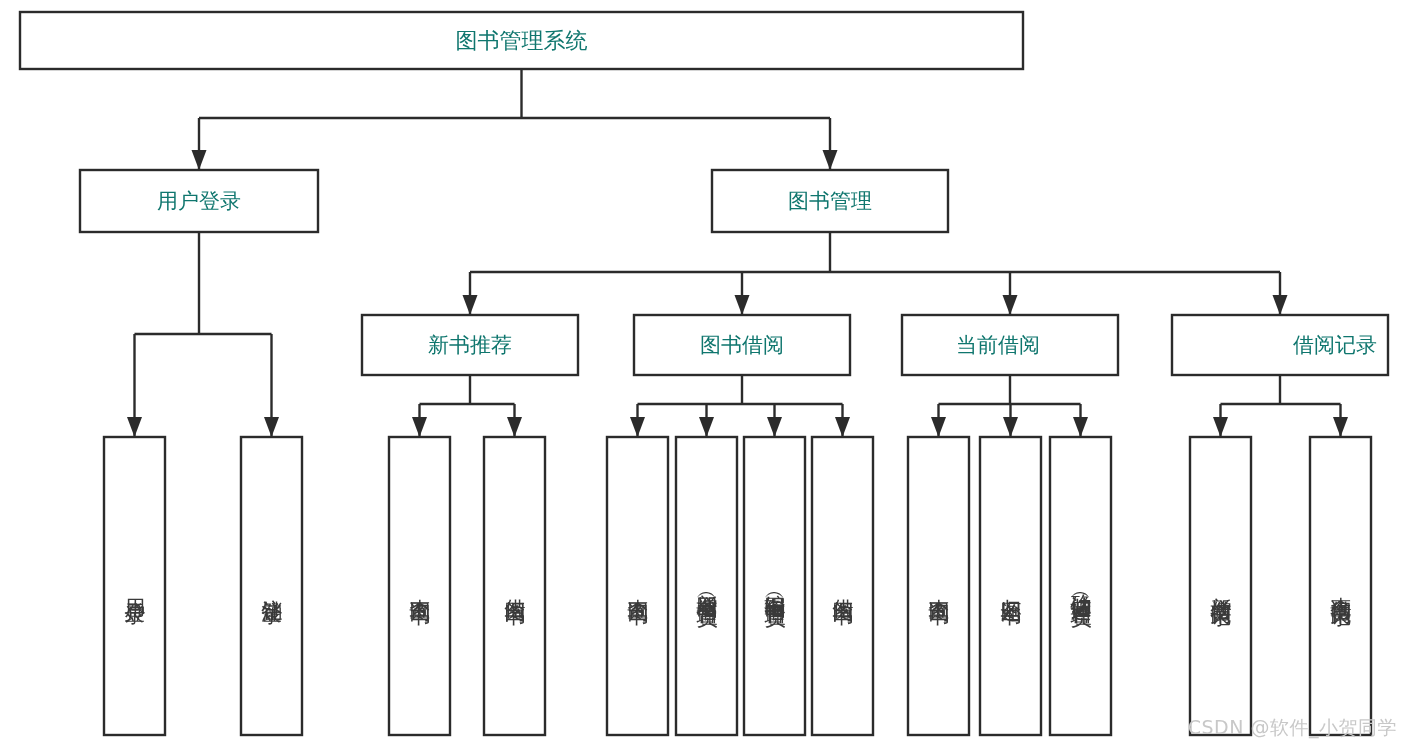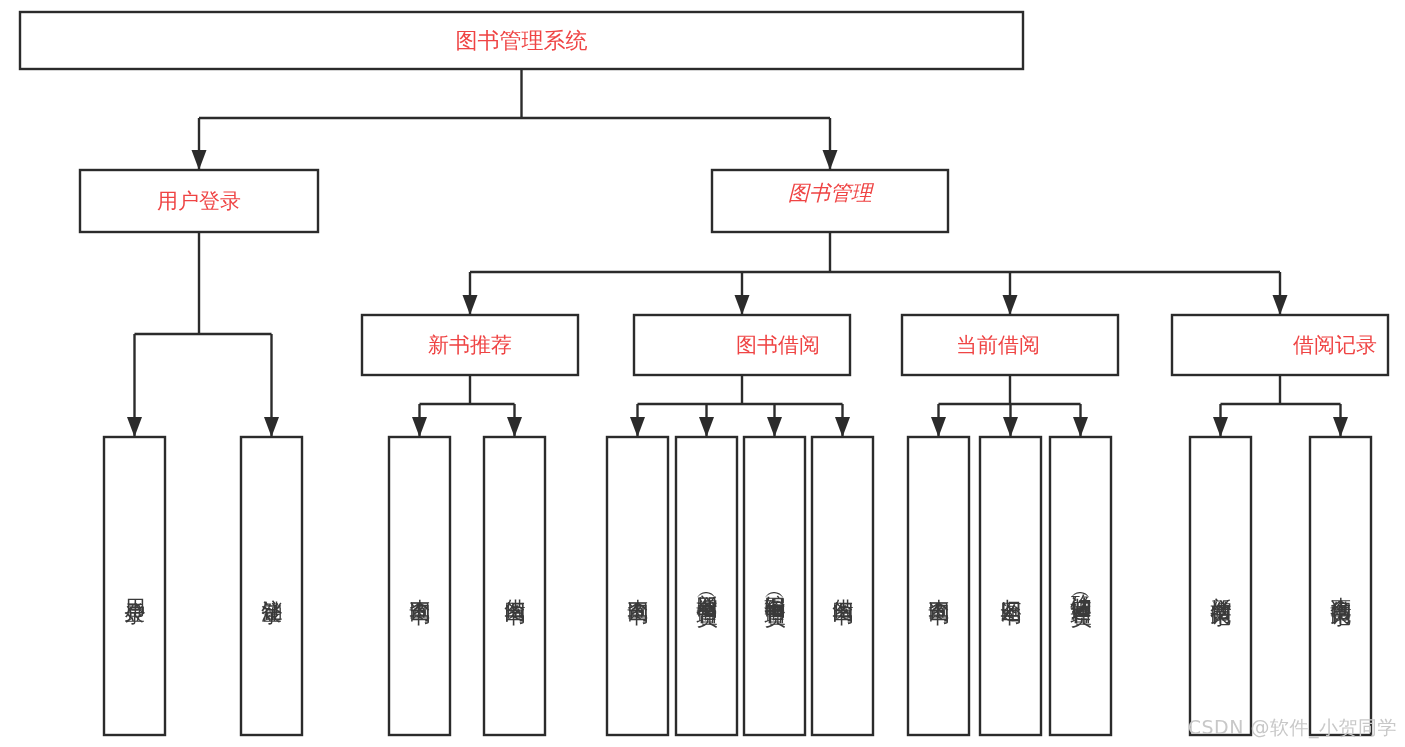--- a/index.html
+++ b/index.html
@@ -64,21 +64,21 @@
     letter-spacing: 2px;
     display: flex;
     align-items: center;
     justify-content: center;
     text-align: center;
     white-space: nowrap;
     pointer-events: none;
   }
   .hbox-text {
     position: absolute;
-    color: #ef4444;
+    color: #0f766e;
     font-family: "DejaVu Sans", "Liberation Sans", sans-serif;
     font-size: 21px;
     display: flex;
     align-items: center;
     justify-content: center;
     text-align: center;
     white-space: nowrap;
     pointer-events: none;
     border-radius: 6px;
   }
@@ -162,25 +162,25 @@
       <line x1="1340.5" y1="404" x2="1340.5" y2="437" class="edge-line"></line>
       <polygon points="1333,417 1348,417 1340.5,437" class="arrow-head"></polygon>
       <rect x="1190" y="437" width="61" height="298" class="node-rect"></rect>
       <rect x="1310" y="437" width="61" height="298" class="node-rect"></rect>
     </svg>
   <div id="label-layer">
       <div class="hbox-text title-text" style="left: 20px; top: 12px; width: 1003px; height: 57px;">图书管理系统</div>
       <div class="hbox-text" style="left: 80px; top: 170px; width: 238px; height: 62px;">用户登录</div>
       <div class="vbox-text" style="left: 104px; top: 443px; width: 61px; height: 286px;">用户登录</div>
       <div class="vbox-text" style="left: 241px; top: 443px; width: 61px; height: 286px;">注销登录</div>
-      <div class="hbox-text" style="left: 712px; top: 170px; width: 236px; height: 46px; font-style: italic;">图书管理</div>
+      <div class="hbox-text" style="left: 712px; top: 178px; width: 236px; height: 46px;">图书管理</div>
       <div class="hbox-text" style="left: 362px; top: 315px; width: 216px; height: 60px;">新书推荐</div>
       <div class="vbox-text" style="left: 389px; top: 443px; width: 61px; height: 286px;">查询图书</div>
       <div class="vbox-text" style="left: 484px; top: 443px; width: 61px; height: 286px;">借阅图书</div>
-      <div class="hbox-text" style="left: 634px; top: 315px; width: 216px; height: 60px; margin-left: 36px;">图书借阅</div>
+      <div class="hbox-text" style="left: 634px; top: 315px; width: 216px; height: 60px;">图书借阅</div>
       <div class="vbox-text" style="left: 607px; top: 443px; width: 61px; height: 286px;">查询图书</div>
       <div class="vbox-text" style="left: 676px; top: 443px; width: 61px; height: 286px;">新增图书（管理员）</div>
       <div class="vbox-text" style="left: 744px; top: 443px; width: 61px; height: 286px;">编辑图书（管理员）</div>
       <div class="vbox-text" style="left: 812px; top: 443px; width: 61px; height: 286px;">借阅图书</div>
       <div class="hbox-text" style="left: 902px; top: 315px; width: 192px; height: 60px;">当前借阅</div>
       <div class="vbox-text" style="left: 908px; top: 443px; width: 61px; height: 286px;">查询图书</div>
       <div class="vbox-text" style="left: 980px; top: 443px; width: 61px; height: 286px;">归还图书</div>
       <div class="vbox-text" style="left: 1050px; top: 443px; width: 61px; height: 286px;">确认归还（管理员）</div>
       <div class="hbox-text" style="left: 1227px; top: 315px; width: 216px; height: 60px;">借阅记录</div>
       <div class="vbox-text" style="left: 1190px; top: 443px; width: 61px; height: 286px;">新增借阅记录</div>

